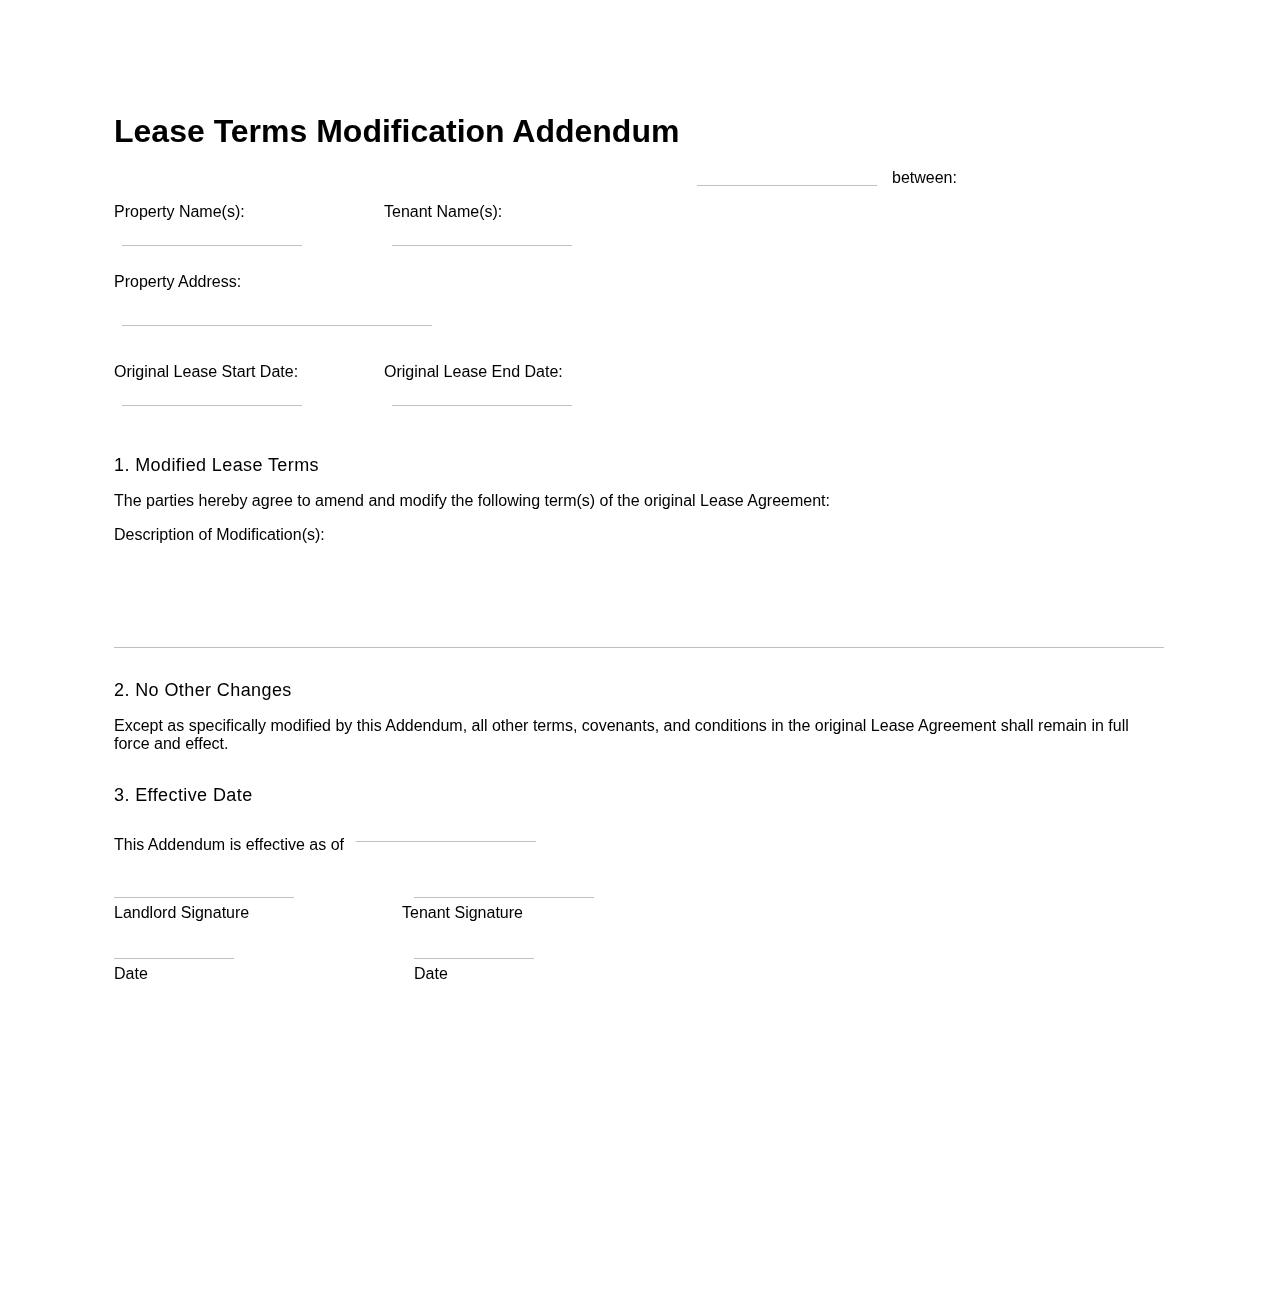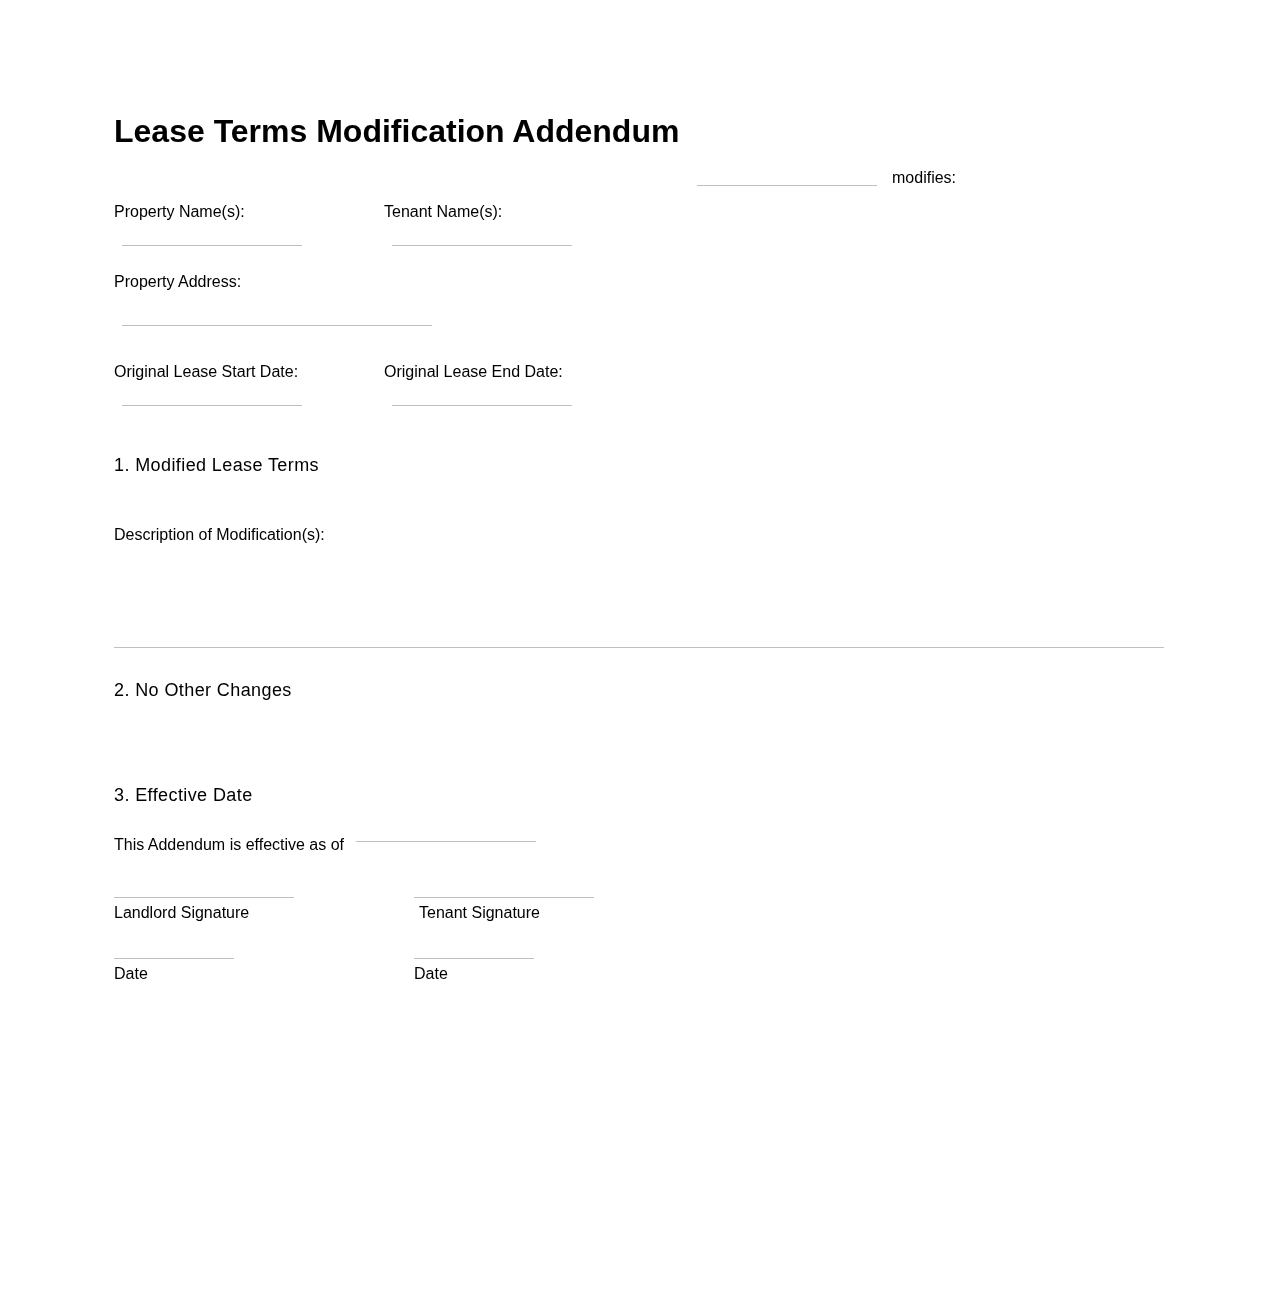--- a/index.html
+++ b/index.html
@@ -53,52 +53,54 @@
     }
   </style>
 </head>
 <body>
 
 <div class="page">
 
   <div class="abs title" style="left:114px; top:112px;">Lease Terms Modification Addendum</div>
 
   <input class="line-input" type="text" style="left: 697px; top: 164px; width: 180px;" value="">
-  <div class="abs text" style="left:892px; top:169px;">modifies:</div>
+  <div class="abs text" style="left:892px; top:169px;">between:</div>
 
   <div class="abs text" style="left:114px; top:203px;">Property Name(s):</div>
   <input class="line-input" type="text" style="left: 122px; top: 224px; width: 180px;" value="">
 
   <div class="abs text" style="left:384px; top:203px;">Tenant Name(s):</div>
   <input class="line-input" type="text" style="left: 392px; top: 224px; width: 180px;" value="">
 
   <div class="abs text" style="left:114px; top:273px;">Property Address:</div>
   <input class="line-input" type="text" style="left: 122px; top: 304px; width: 310px;" value="">
 
   <div class="abs text" style="left:114px; top:363px;">Original Lease Start Date:</div>
   <input class="line-input" type="text" style="left: 122px; top: 384px; width: 180px;" value="">
 
   <div class="abs text" style="left:384px; top:363px;">Original Lease End Date:</div>
   <input class="line-input" type="text" style="left: 392px; top: 384px; width: 180px;" value="">
 
   <div class="abs h2" style="left:114px; top:455px;">1. Modified Lease Terms</div>
+  <div class="abs text" style="left:114px; top:492px;">The parties hereby agree to amend and modify the following term(s) of the original Lease Agreement:</div>
   <div class="abs text" style="left:114px; top:526px;">Description of Modification(s):</div>
   <textarea class="line-input" style="left: 114px; top: 552px; width: 1050px; height: 96px; resize: none; border-bottom: 1px solid rgb(192, 192, 192);"></textarea>
 
   <div class="abs h2" style="left:114px; top:680px;">2. No Other Changes</div>
+  <div class="para" style="left:114px; top:717px; width:1050px;">Except as specifically modified by this Addendum, all other terms, covenants, and conditions in the original Lease Agreement shall remain in full force and effect.</div>
 
   <div class="abs h2" style="left:114px; top:785px;">3. Effective Date</div>
   <div class="abs text" style="left:114px; top:836px;text-align:right;">This Addendum is effective as of</div>
   <input class="line-input" type="text" style="left: 356px; top: 820px; width: 180px;" value="">
 
   <div class="sig-line" style="left:114px; top:897px; width:180px;"></div>
   <div class="abs text" style="left:114px; top:904px;">Landlord Signature</div>
 
   <div class="sig-line" style="left:414px; top:897px; width:180px;"></div>
-  <div class="abs text" style="left:419px; top:904px;">Tenant Signature</div>
+  <div class="abs text" style="left:402px; top:904px;">Tenant Signature</div>
 
   <div class="sig-line" style="left:114px; top:958px; width:120px;"></div>
   <div class="abs text" style="left:114px; top:965px;">Date</div>
 
   <div class="sig-line" style="left:414px; top:958px; width:120px;"></div>
   <div class="abs text" style="left:414px; top:965px;">Date</div>
 
 </div>
 
 </body></html>

